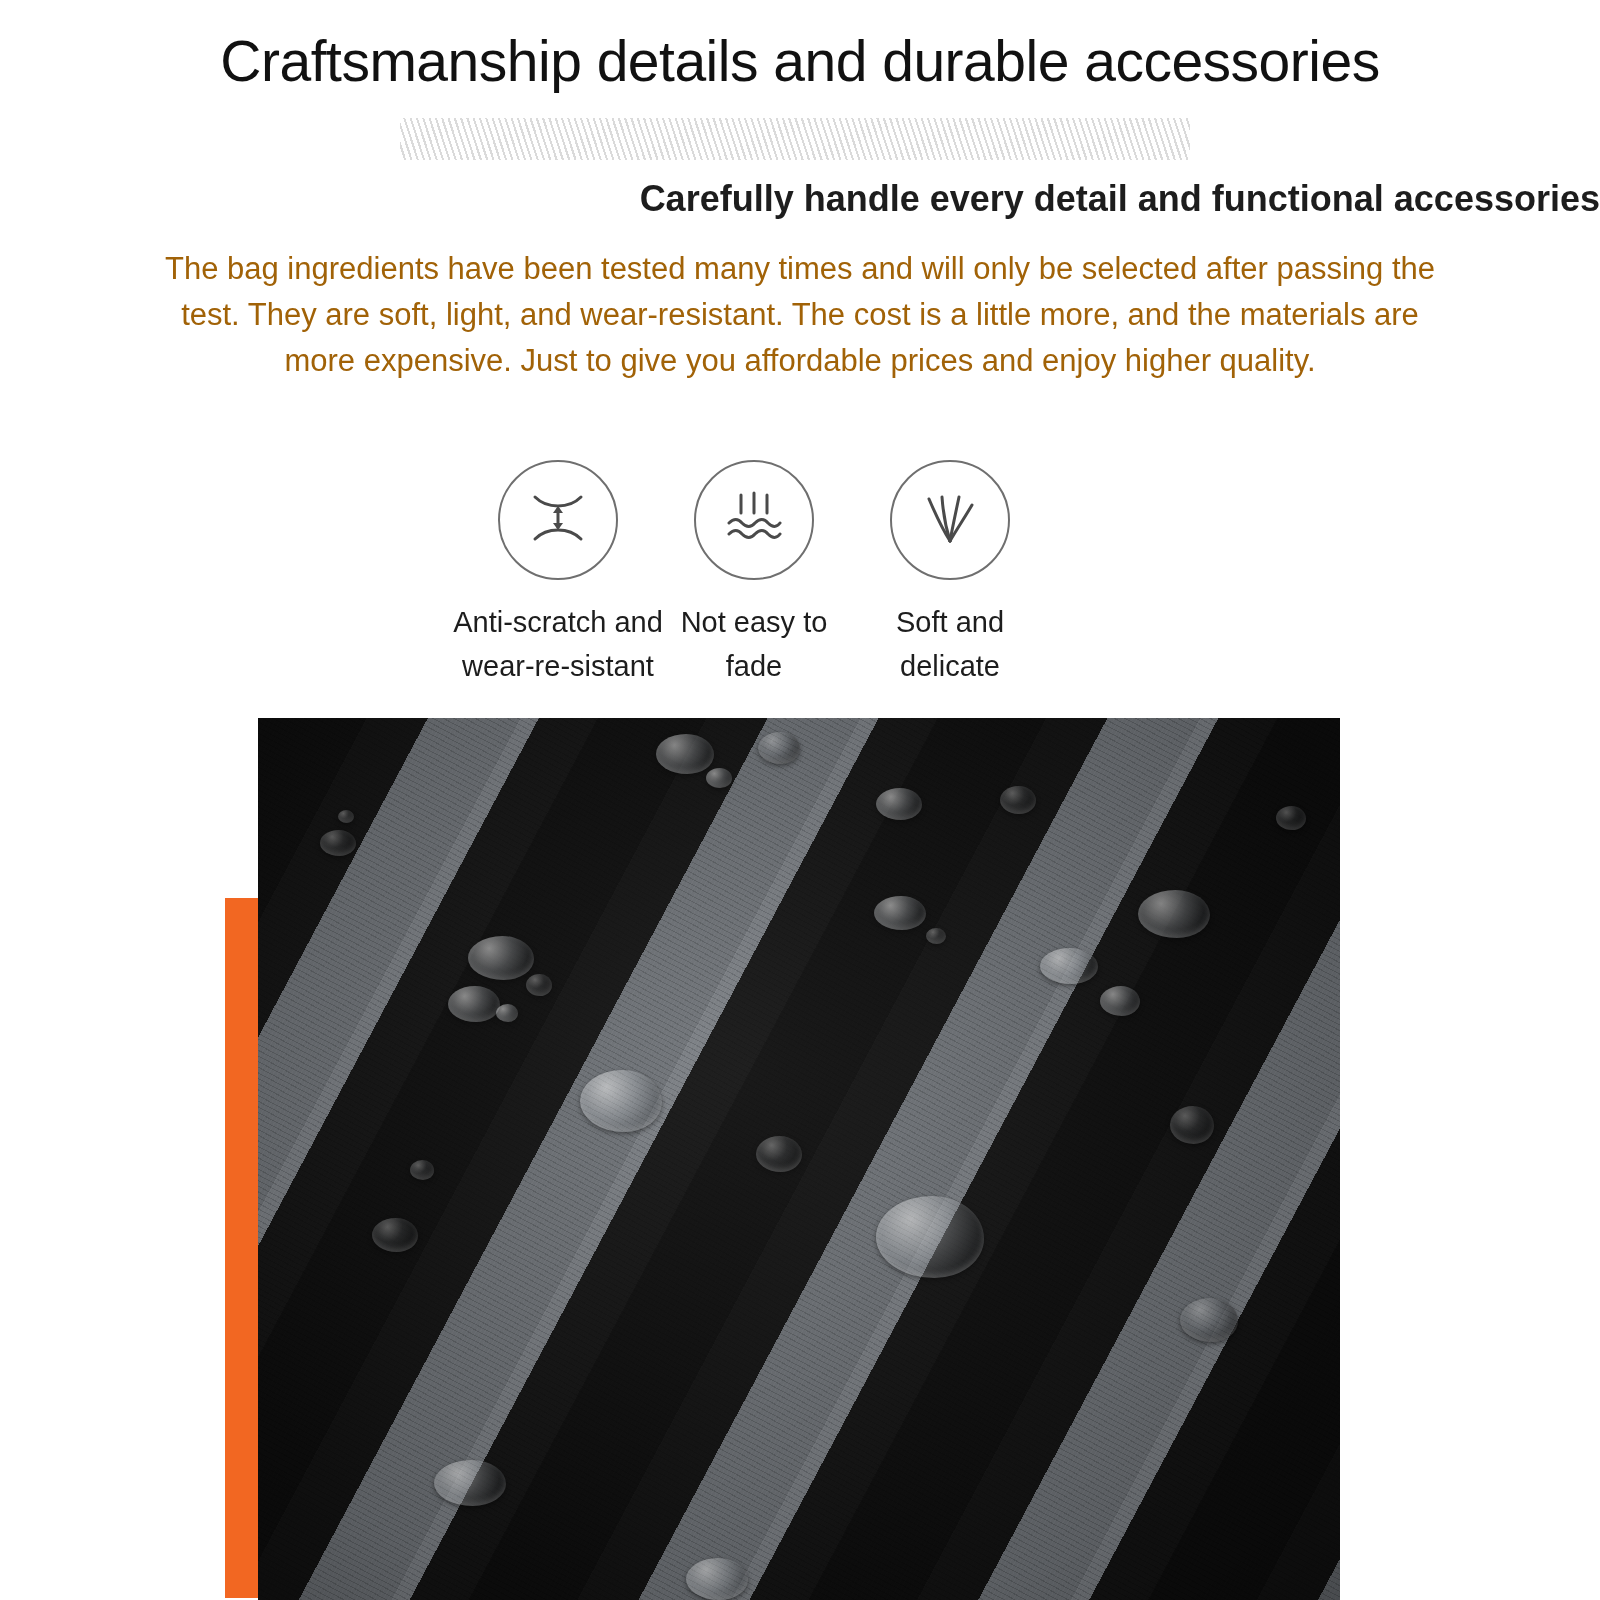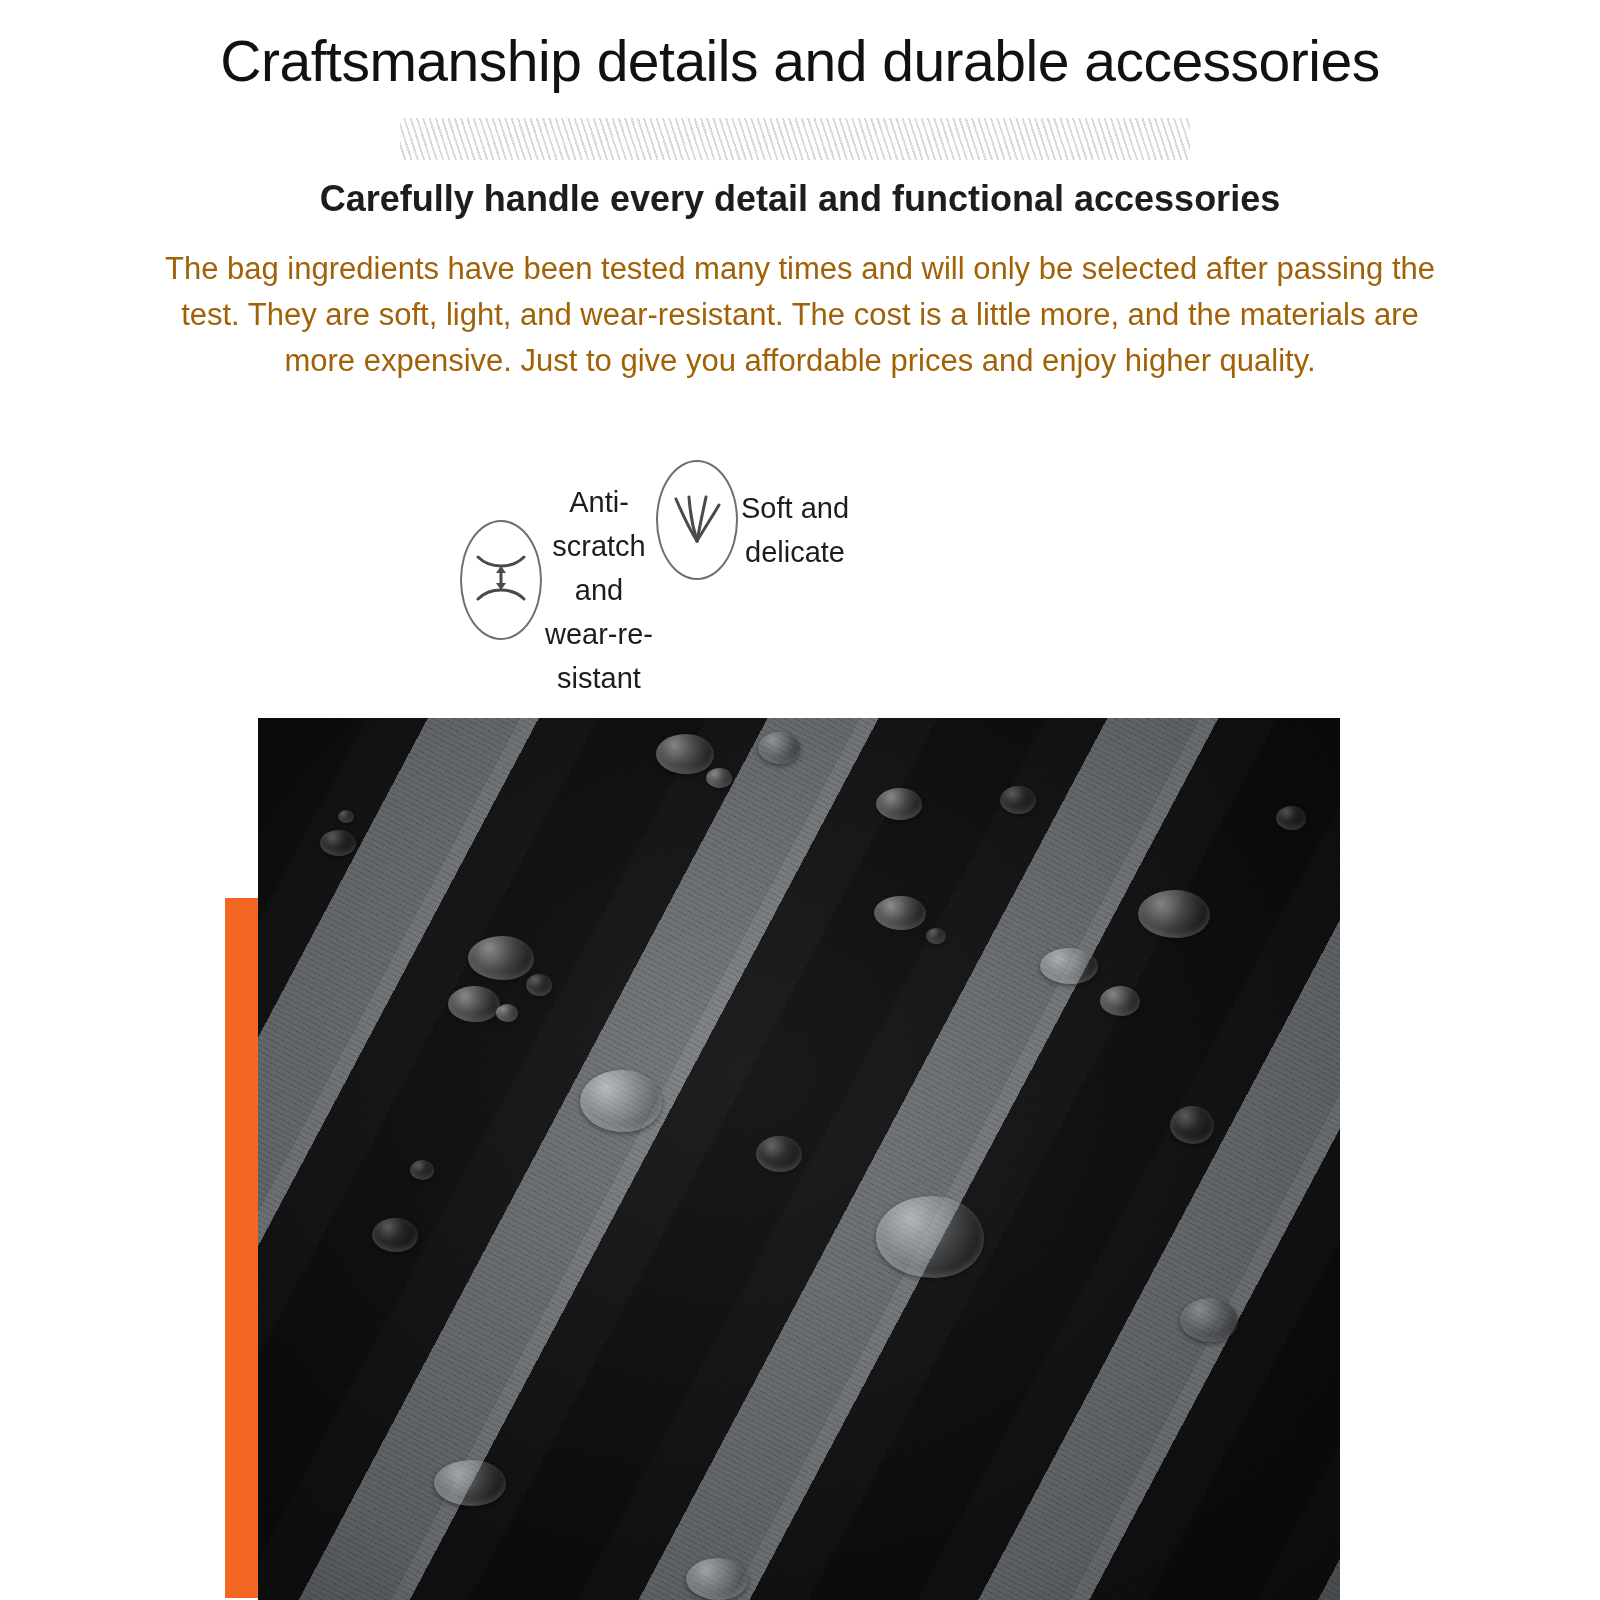--- a/index.html
+++ b/index.html
@@ -59,21 +59,21 @@
     height: 42px;
     background: #f2f2f2;
     z-index: -1;
   }
 
   .subhead {
     position: absolute;
     top: 178px;
     left: 0;
     width: 1600px;
-    text-align: center;
+    text-align: right;
     font-size: 36px;
     font-weight: bold;
     color: #1d1d1d;
     white-space: nowrap;
   }
 
   .paragraph {
     position: absolute;
     top: 246px;
     left: 145px;
@@ -90,21 +90,21 @@
     top: 460px;
     left: 460px;
     width: 640px;
     display: flex;
     align-items: flex-start;
     justify-content: flex-start;
   }
   .feature {
     width: 196px;
     display: flex;
-    flex-direction: row;
+    flex-direction: column;
     align-items: center;
   }
   .feature .circle {
     width: 116px;
     height: 116px;
     border: 2px solid #6f6f6f;
     border-radius: 50%;
     display: flex;
     align-items: center;
     justify-content: center;
@@ -220,20 +220,34 @@
             <path d="M16 60 C28 48, 50 48, 62 60" fill="none" stroke="#4a4a4a" stroke-width="3" stroke-linecap="round"></path>
             <line x1="39" y1="30" x2="39" y2="48" stroke="#4a4a4a" stroke-width="3" stroke-linecap="round"></line>
             <path d="M39 27 l-5 7 h10 z" fill="#4a4a4a"></path>
             <path d="M39 51 l-5 -7 h10 z" fill="#4a4a4a"></path>
           </svg>
         </span>
       </div>
       <div class="caption">Anti-scratch and wear-re-sistant</div>
     </div>
 
+    <div class="feature">
+      <div class="circle">
+        <span>
+          <svg width="78" height="78" viewBox="0 0 78 78" aria-hidden="true">
+            <line x1="26" y1="16" x2="26" y2="34" stroke="#4a4a4a" stroke-width="3" stroke-linecap="round"></line>
+            <line x1="39" y1="14" x2="39" y2="34" stroke="#4a4a4a" stroke-width="3" stroke-linecap="round"></line>
+            <line x1="52" y1="16" x2="52" y2="34" stroke="#4a4a4a" stroke-width="3" stroke-linecap="round"></line>
+            <path d="M14 44 q7 -7 13 0 q7 7 13 0 q7 -7 13 0 q7 7 12 0" fill="none" stroke="#4a4a4a" stroke-width="3" stroke-linecap="round"></path>
+            <path d="M14 55 q7 -7 13 0 q7 7 13 0 q7 -7 13 0 q7 7 12 0" fill="none" stroke="#4a4a4a" stroke-width="3" stroke-linecap="round"></path>
+          </svg>
+        </span>
+      </div>
+      <div class="caption">Not easy to fade</div>
+    </div>
 
     <div class="feature">
       <div class="circle">
         <span>
           <svg width="78" height="78" viewBox="0 0 78 78" aria-hidden="true">
             <path d="M39 62 C30 48, 24 34, 18 20" fill="none" stroke="#4a4a4a" stroke-width="3" stroke-linecap="round"></path>
             <path d="M39 62 C34 46, 32 32, 31 18" fill="none" stroke="#4a4a4a" stroke-width="3" stroke-linecap="round"></path>
             <path d="M39 62 C42 46, 45 32, 48 18" fill="none" stroke="#4a4a4a" stroke-width="3" stroke-linecap="round"></path>
             <path d="M39 62 C46 50, 54 38, 61 26" fill="none" stroke="#4a4a4a" stroke-width="3" stroke-linecap="round"></path>
           </svg>

